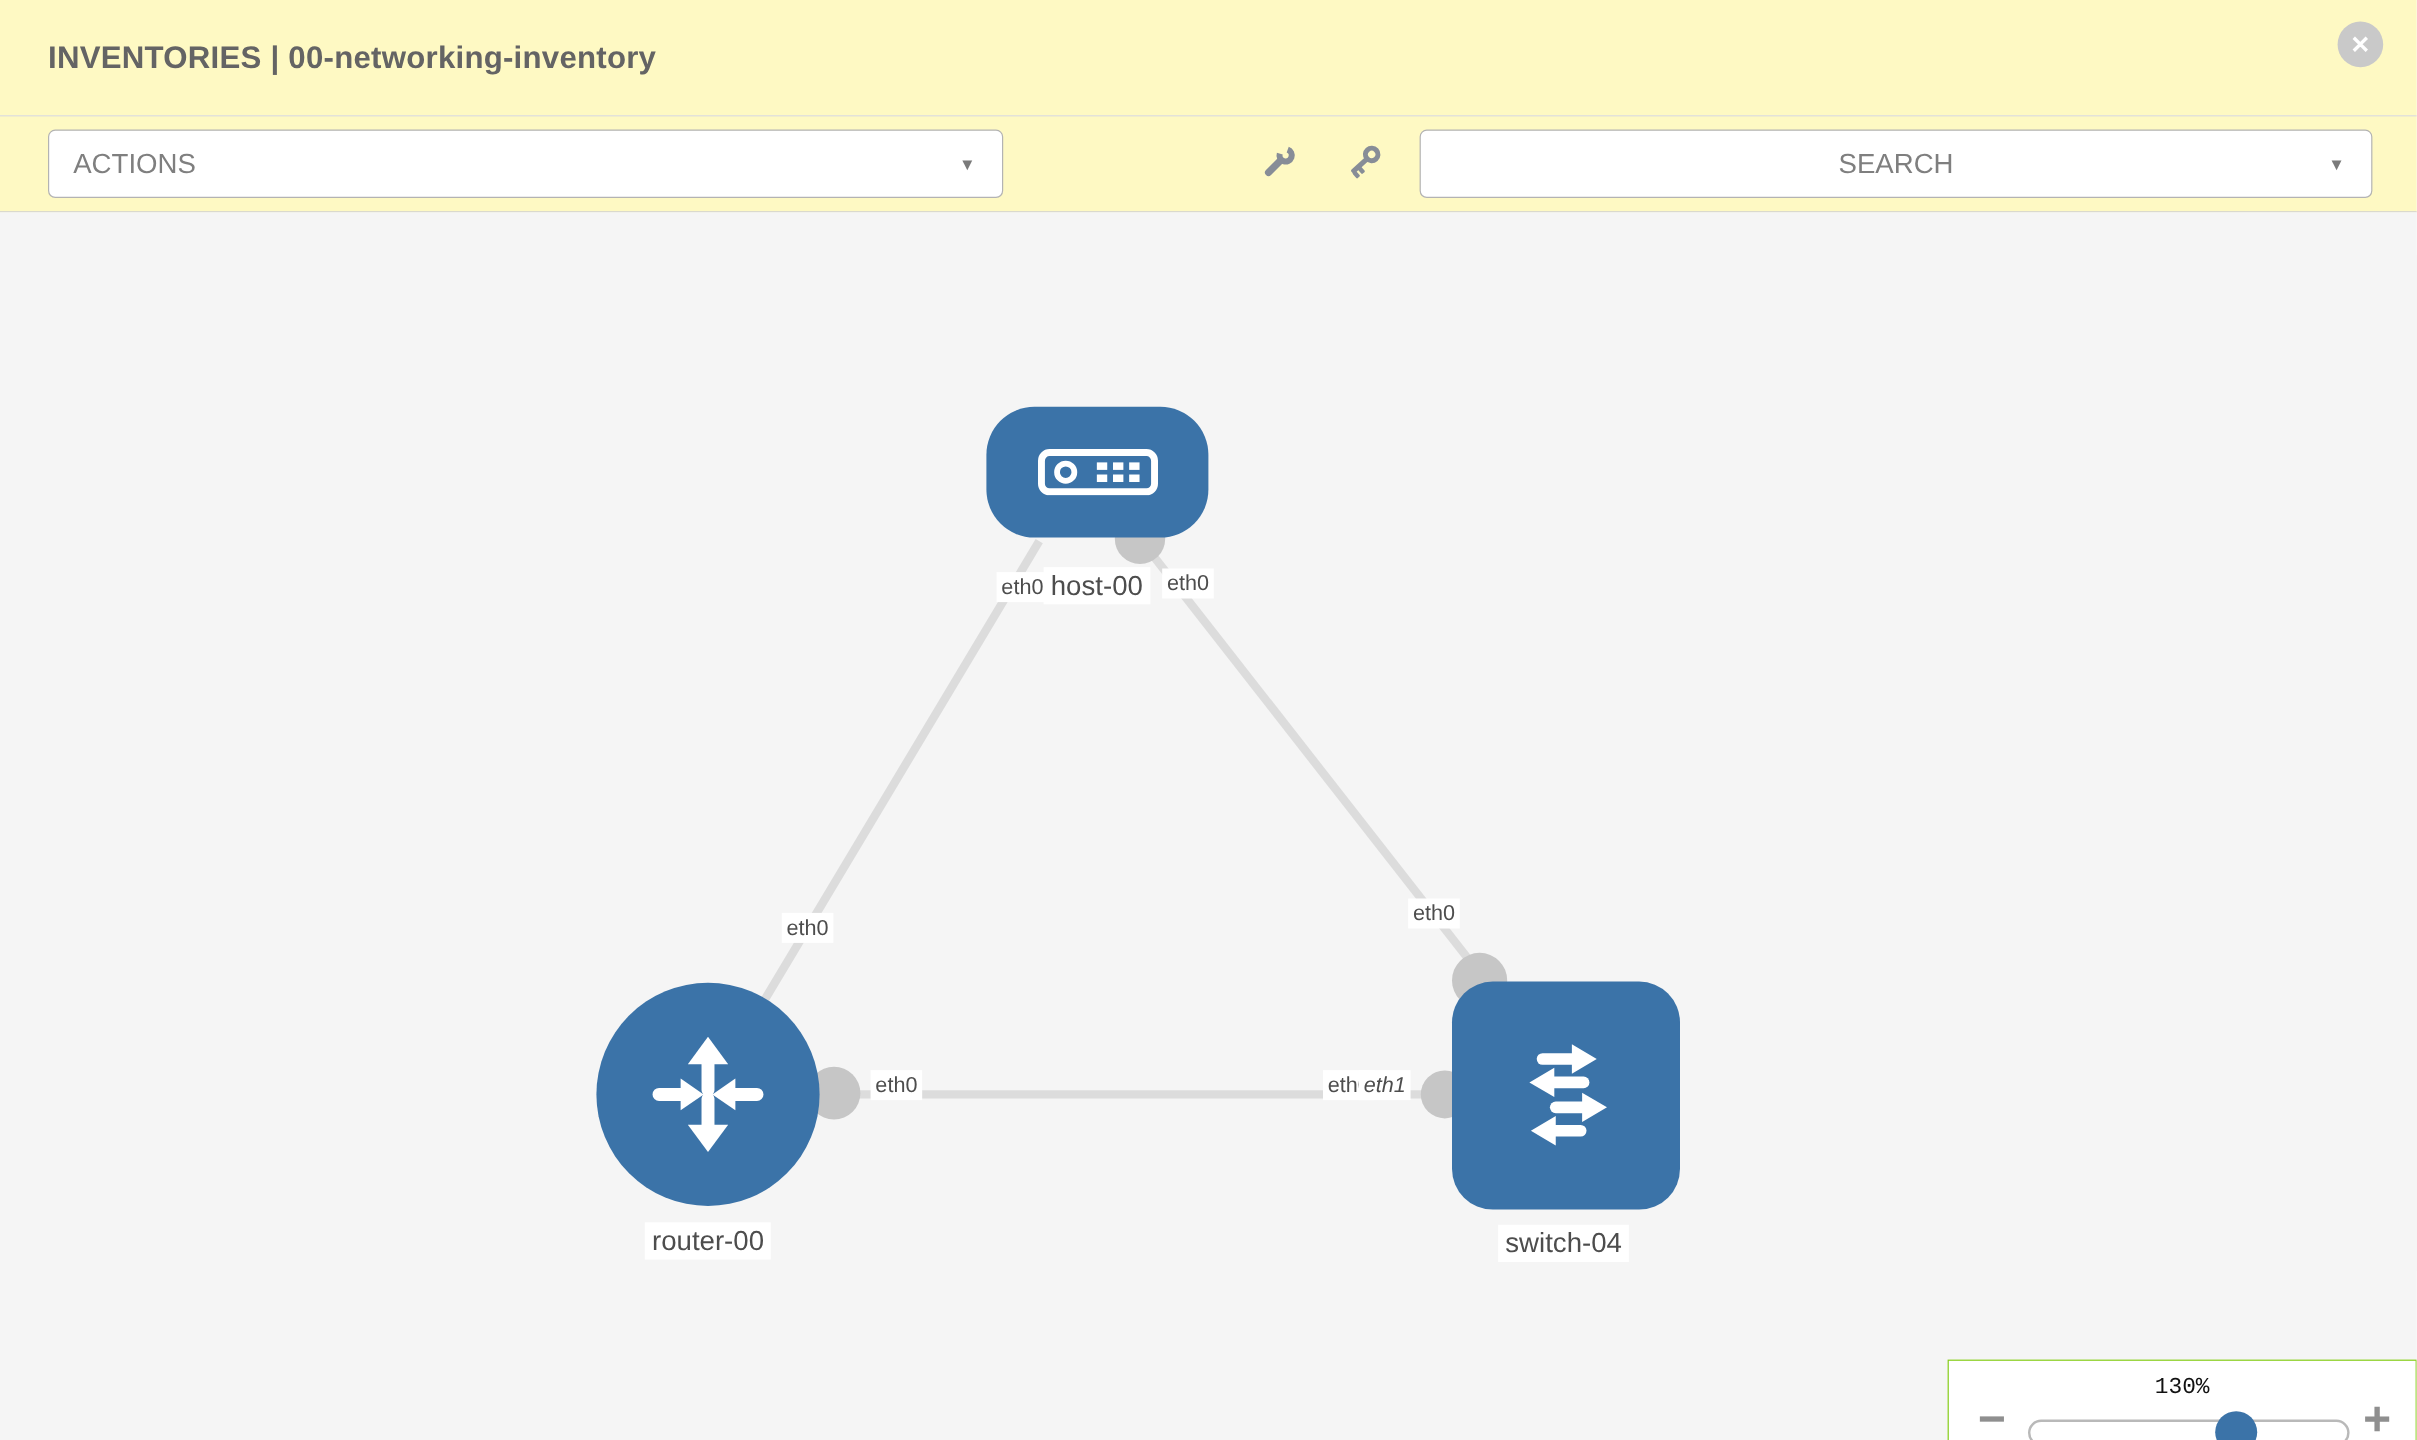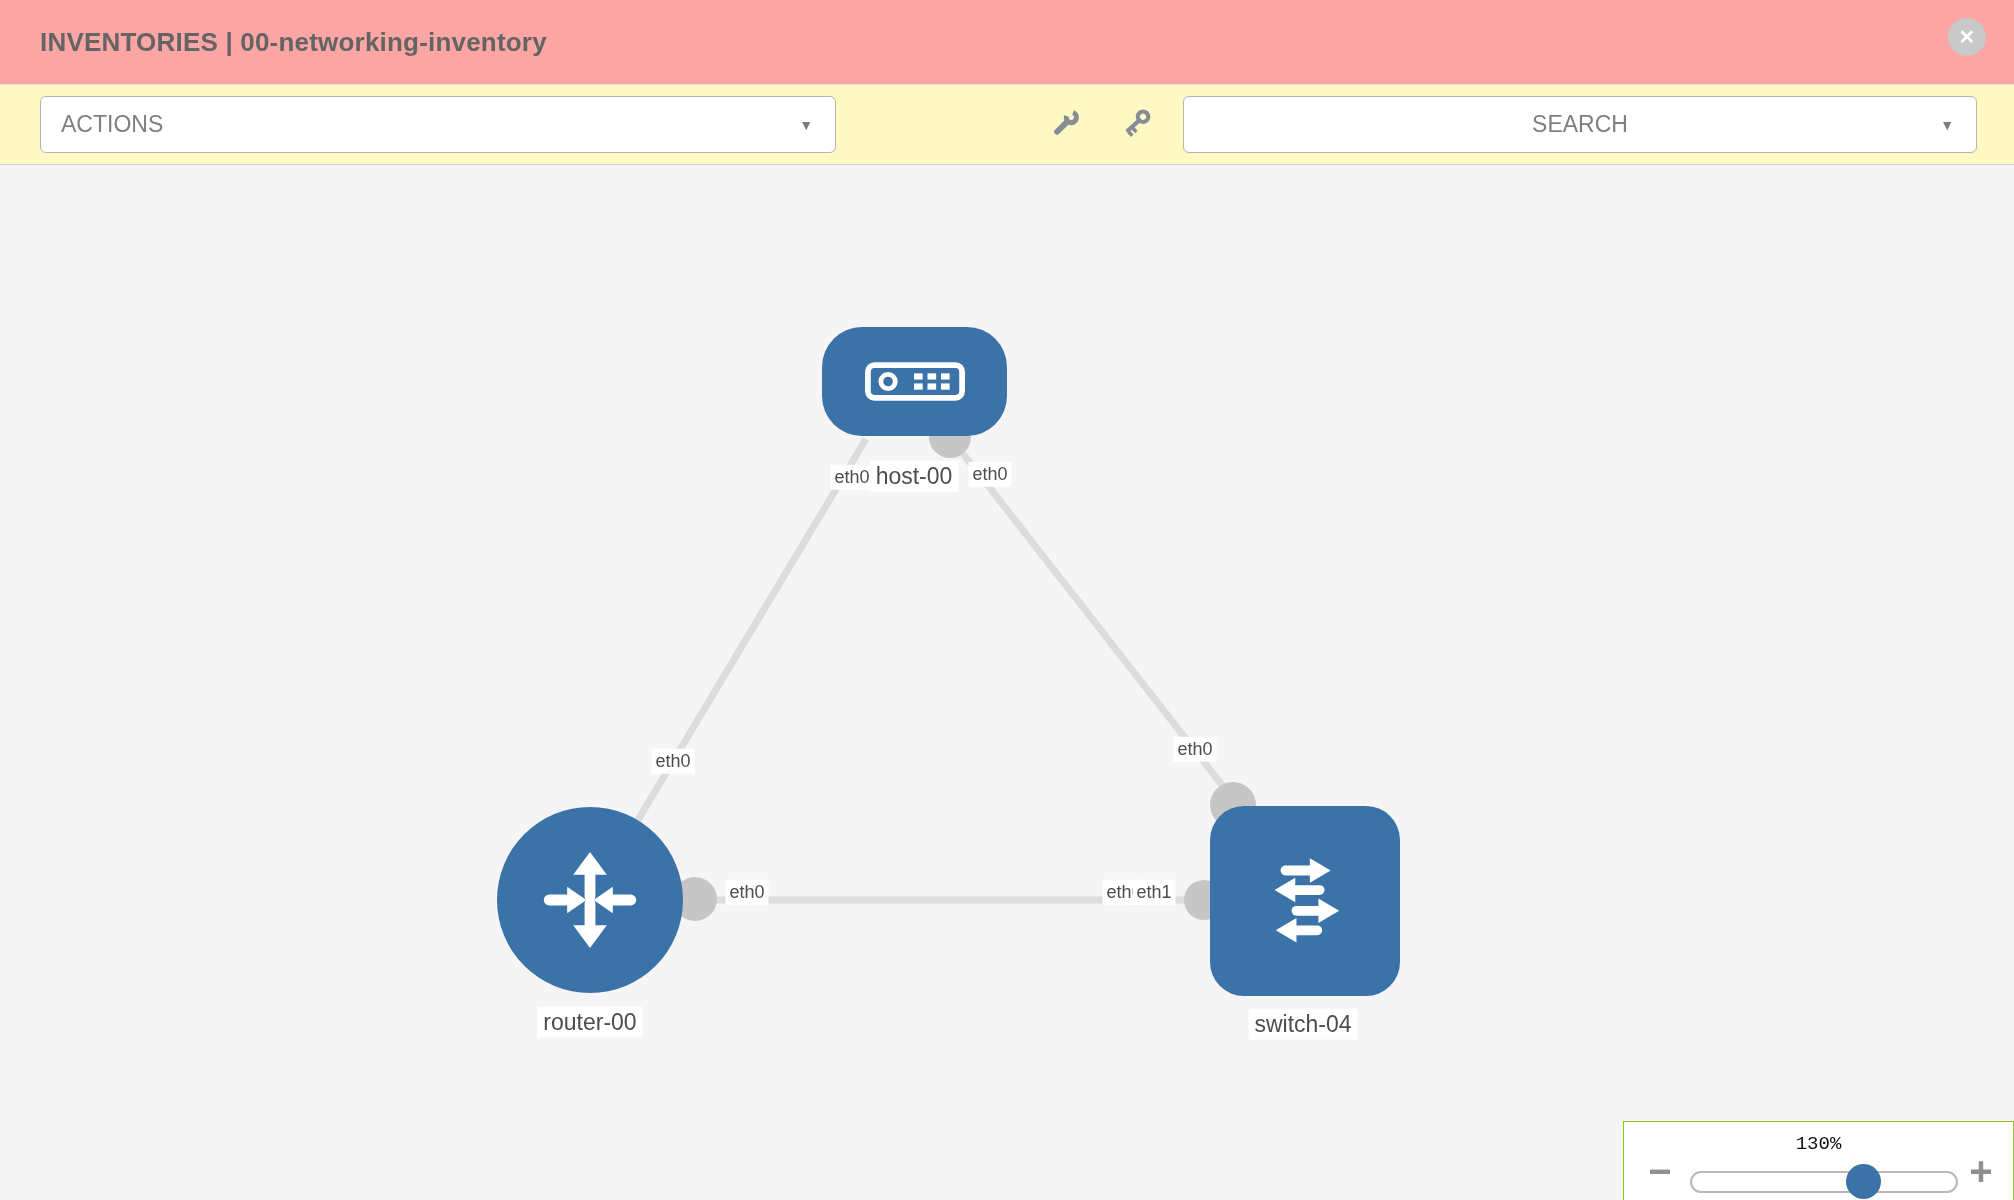--- a/index.html
+++ b/index.html
@@ -1,21 +1,21 @@
 <!DOCTYPE html>
 <html><head>
 <meta charset="utf-8">
 <style>
   html,body{margin:0;padding:0;}
   body{
     width:2014px;height:1200px;overflow:hidden;background:#fff;
     font-family:"Liberation Sans",sans-serif;
   }
   
-  .header{position:relative;height:84px;background:#fca5a5;}
+  .header{position:relative;height:96px;background:#fef9c3;}
   .title{position:absolute;left:40px;top:50%;transform:translateY(-50%);
     font-size:26px;font-weight:700;color:#646464;letter-spacing:.2px;}
   .close-btn{position:absolute;right:28px;top:18px;width:38px;height:38px;border-radius:50%;
     background:#c9c9c9;color:#fff;display:flex;align-items:center;justify-content:center;
     font-size:20px;font-weight:700;cursor:pointer;user-select:none;}
   
   .toolbar{position:relative;height:79px;background:#fef9c3;
     border-top:1px solid #dcdcdc;border-bottom:1px solid #d2d2d2;}
   .dropdown{position:absolute;top:11px;height:57px;background:#fff;border:1px solid #b3b3b3;
     border-radius:6px;box-sizing:border-box;display:flex;align-items:center;
@@ -30,21 +30,21 @@
   
   .canvas{position:relative;height:1043px;background:#f5f5f5;overflow:hidden;}
   svg.links{position:absolute;left:0;top:0;}
   .node{position:absolute;background:#3b73a8;display:flex;align-items:center;justify-content:center;z-index:2;}
   .node-host{left:822px;top:162px;width:185px;height:109px;border-radius:40px;}
   .node-router{left:497px;top:642px;width:186px;height:186px;border-radius:50%;}
   .node-switch{left:1210px;top:641px;width:190px;height:190px;border-radius:34px;}
   .chip{position:absolute;transform:translate(-50%,-50%);background:#fff;color:#4d4d4d;
     white-space:nowrap;line-height:1.25;}
   .if-chip{font-size:18px;padding:1px 4px;z-index:1;}
-  .if-chip.front{z-index:2;}
+  .if-chip.front{z-index:2;font-style:italic;}
   .name-chip{font-size:23px;padding:1px 6px;z-index:3;}
   
   .zoom-panel{position:absolute;left:1623px;top:956px;width:391px;height:117px;
     background:#fff;border:1px solid #84cc16;box-sizing:border-box;z-index:4;font-family:Liberation Mono, monospace;}
   .zoom-value{position:absolute;top:11px;left:0;width:100%;text-align:center;
     font-size:19px;color:#111;}
   .zoom-minus,.zoom-plus{position:absolute;top:33px;font-size:40px;font-weight:700;
     color:#8f8f8f;line-height:1;cursor:pointer;user-select:none;}
   .zoom-minus{left:24px;}
   .zoom-plus{right:20px;}

